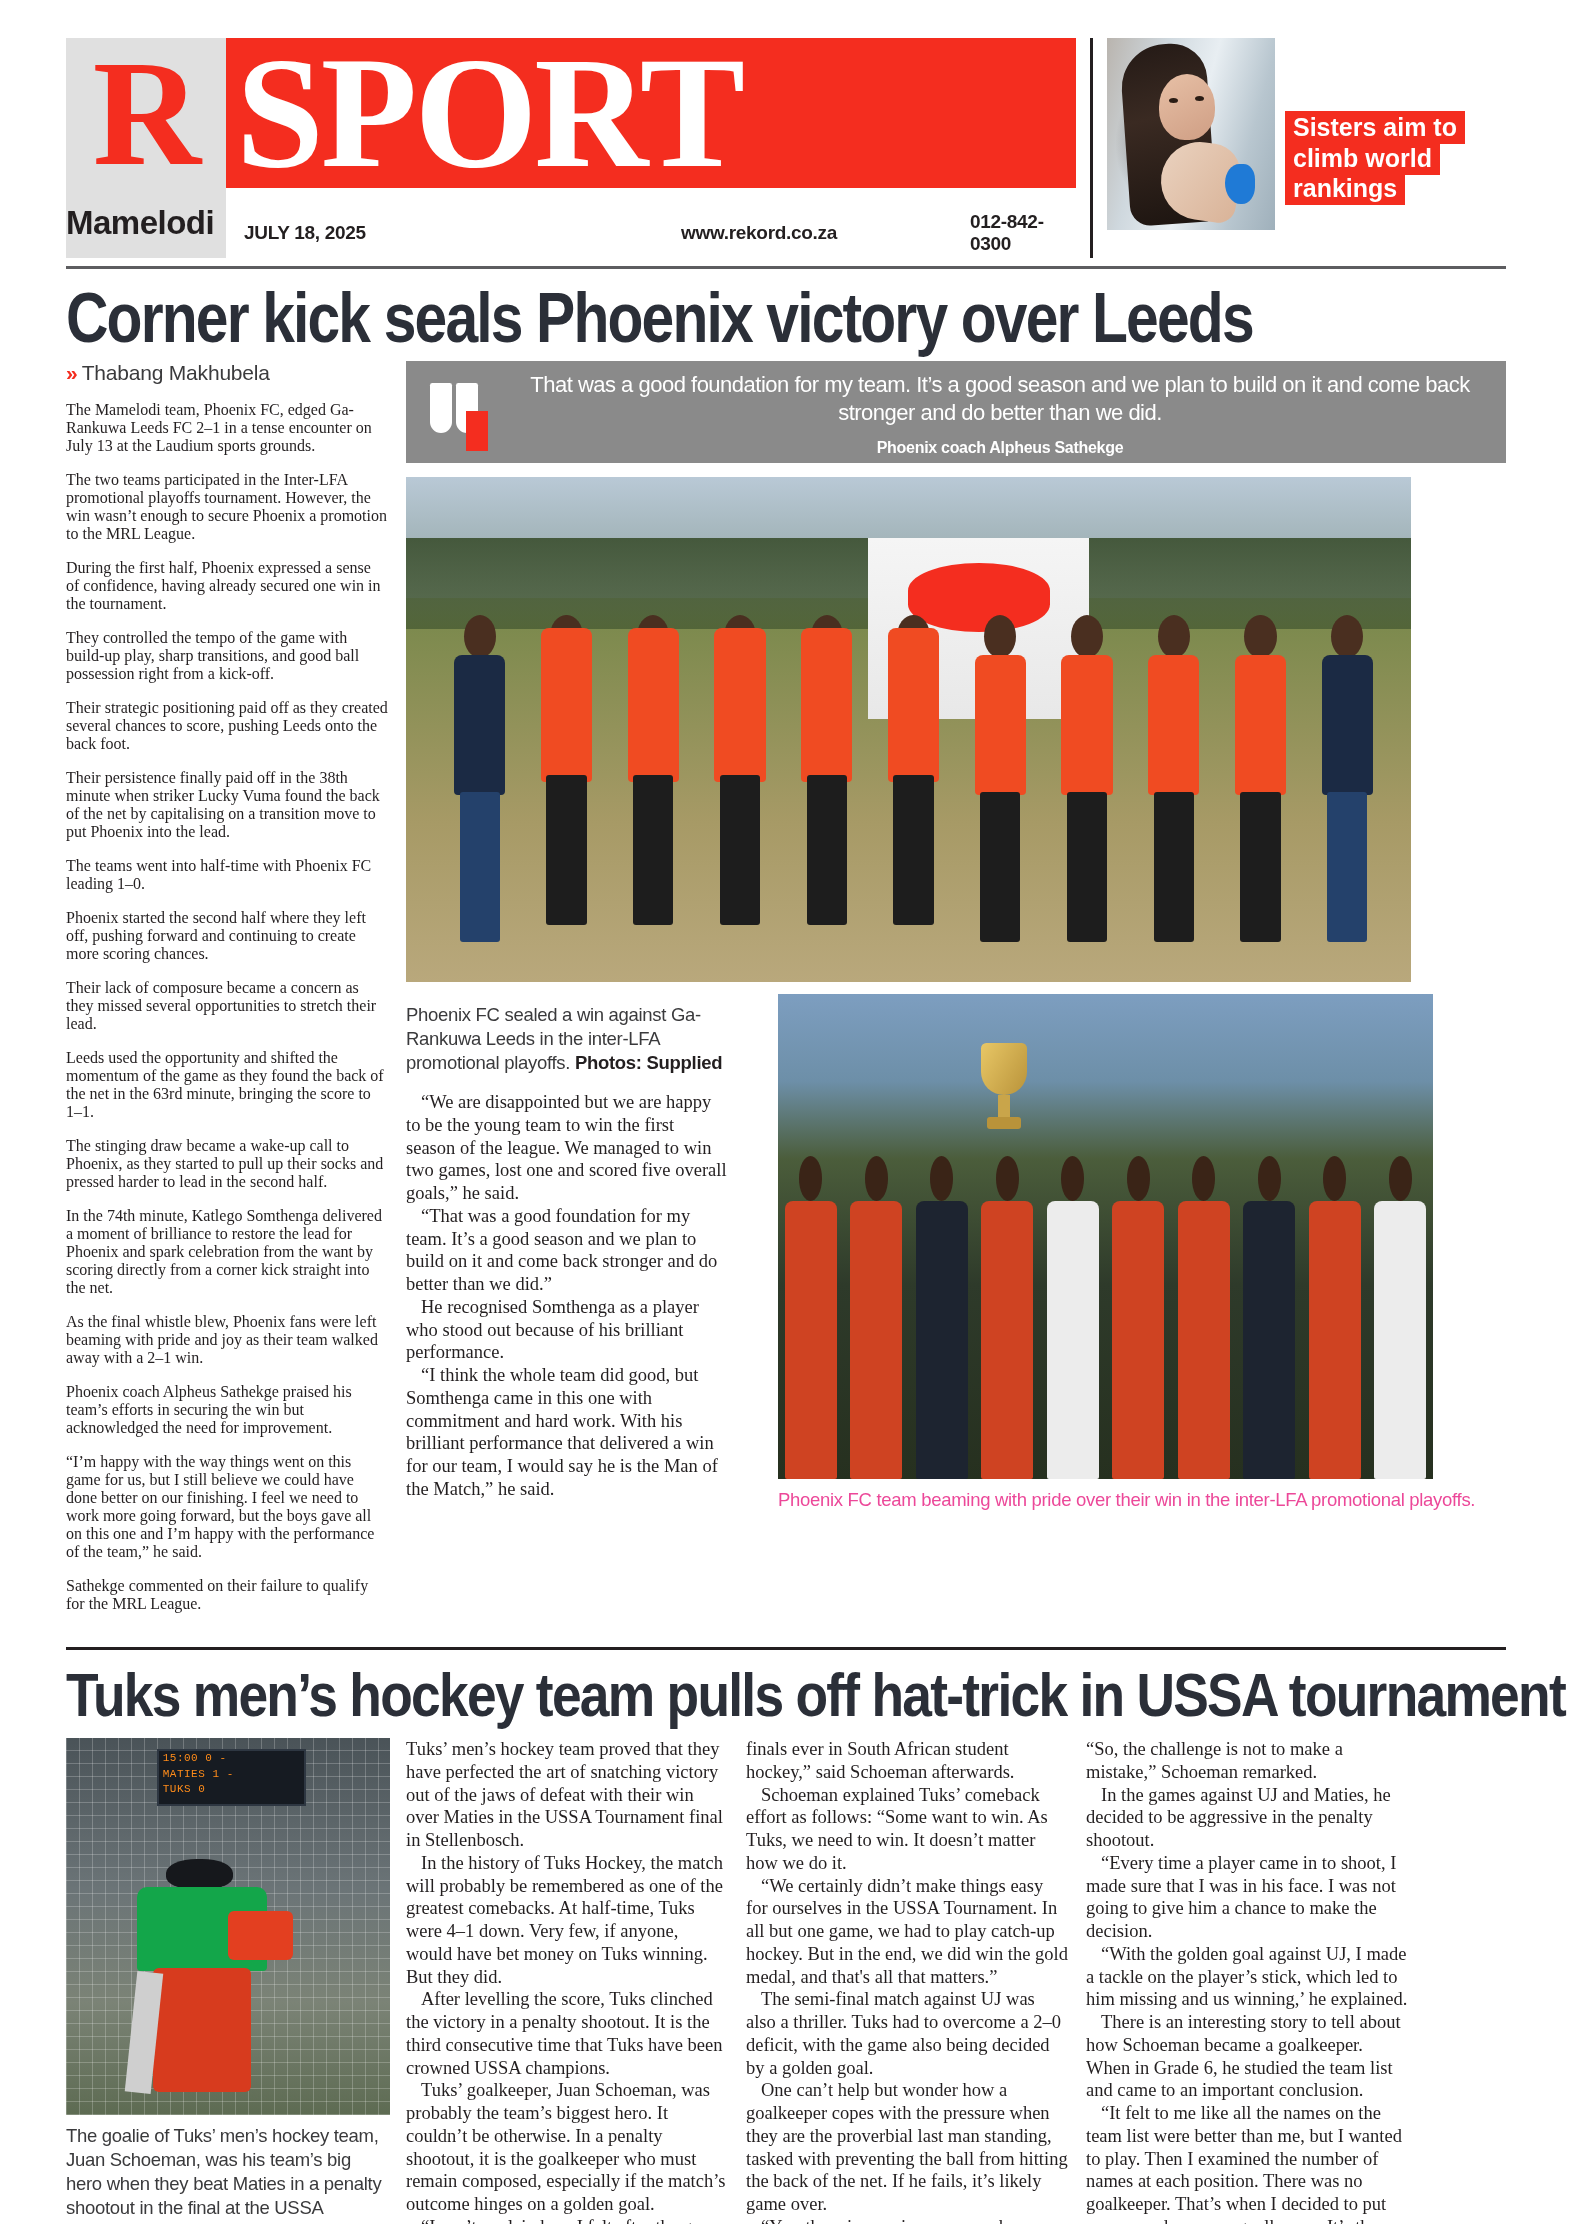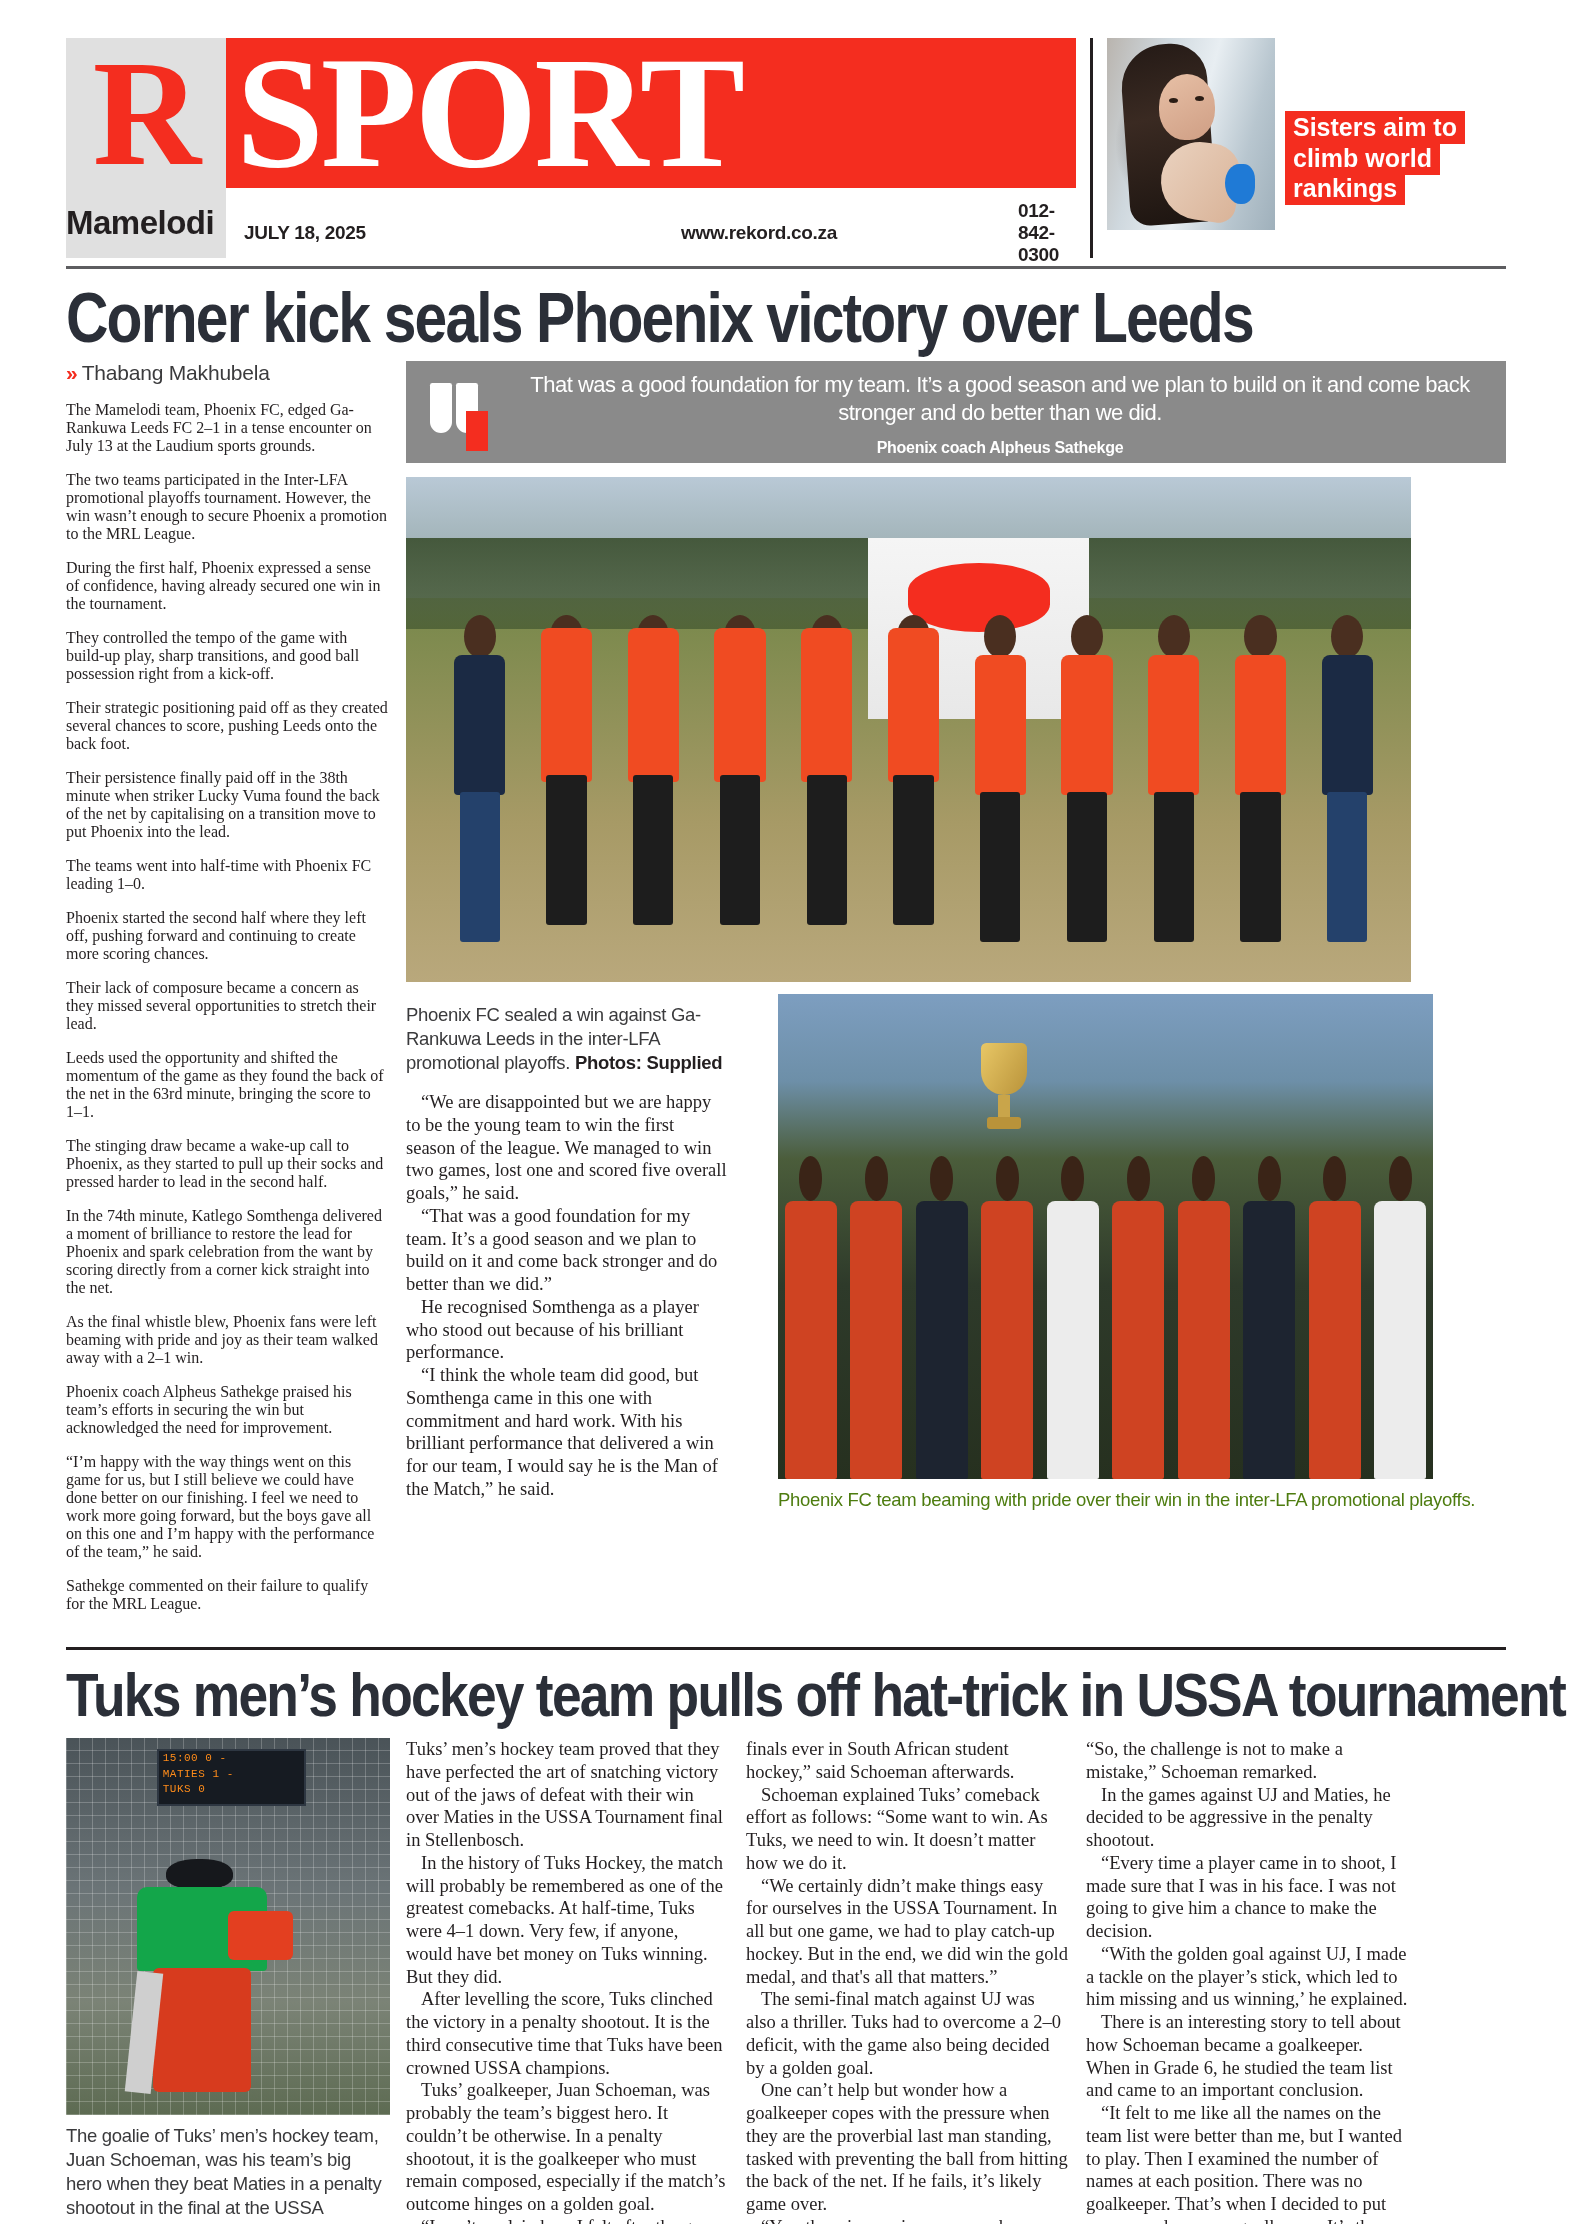--- a/index.html
+++ b/index.html
@@ -39,21 +39,21 @@
     letter-spacing:-0.5px;
   }
   .mh-meta {
     flex:1; display:flex; align-items:center;
     padding:0 16px 0 18px; font-family:"Liberation Sans", sans-serif;
     font-weight:700; font-size:19px; color:#231f20; letter-spacing:-0.3px;
     position:relative; padding-top:20px;
   }
   .mh-meta .date { }
   .mh-meta .web { position:absolute; left:455px; }
-  .mh-meta .tel { position:absolute; left:792px; }
+  .mh-meta .tel { position:absolute; left:744px; }
 
   .mh-divider { width:3px; background:#231f20; margin:0 14px; }
 
   .mh-right { flex:1; display:flex; align-items:flex-start; position:relative; }
   .climber-photo {
     width:168px; height:192px; overflow:hidden; position:relative;
     background:linear-gradient(160deg,#c8d4dc 0%,#a9bac6 35%,#dfe7ec 70%,#cfd9e0 100%);
   }
   .climber-photo .wall {
     position:absolute; inset:0;
@@ -193,21 +193,21 @@
   .p2-trophy .stem { width:12px; height:22px; background:#c9a54a; margin:0 auto; }
   .p2-trophy .base { width:34px; height:12px; background:#b9933a; margin:0 auto; border-radius:3px; }
 
   .cap {
     font-family:"Liberation Sans", sans-serif; font-size:18.5px;
     line-height:1.3; color:#3a3a3c; letter-spacing:-0.3px; margin-top:9px;
   }
   .cap b { font-weight:700; color:#231f20; }
   .cap-wide {
     font-family:"Liberation Sans", sans-serif; font-size:18.5px;
-    line-height:1.3; color:#4d7c0f; letter-spacing:-0.3px; margin-top:9px;
+    line-height:1.3; color:#ec4899; letter-spacing:-0.3px; margin-top:9px;
   }
 
   
   .art1-lower { display:flex; margin-top:12px;gap:32px; }
   .a1c { width:340px; padding-right:18px; font-size:18.5px; line-height:1.23; }
   .a1c p { margin:0; text-indent:15px; }
 
   .section-rule { height:3px; background:#231f20; margin:18px 0 0 0; }
 
   

